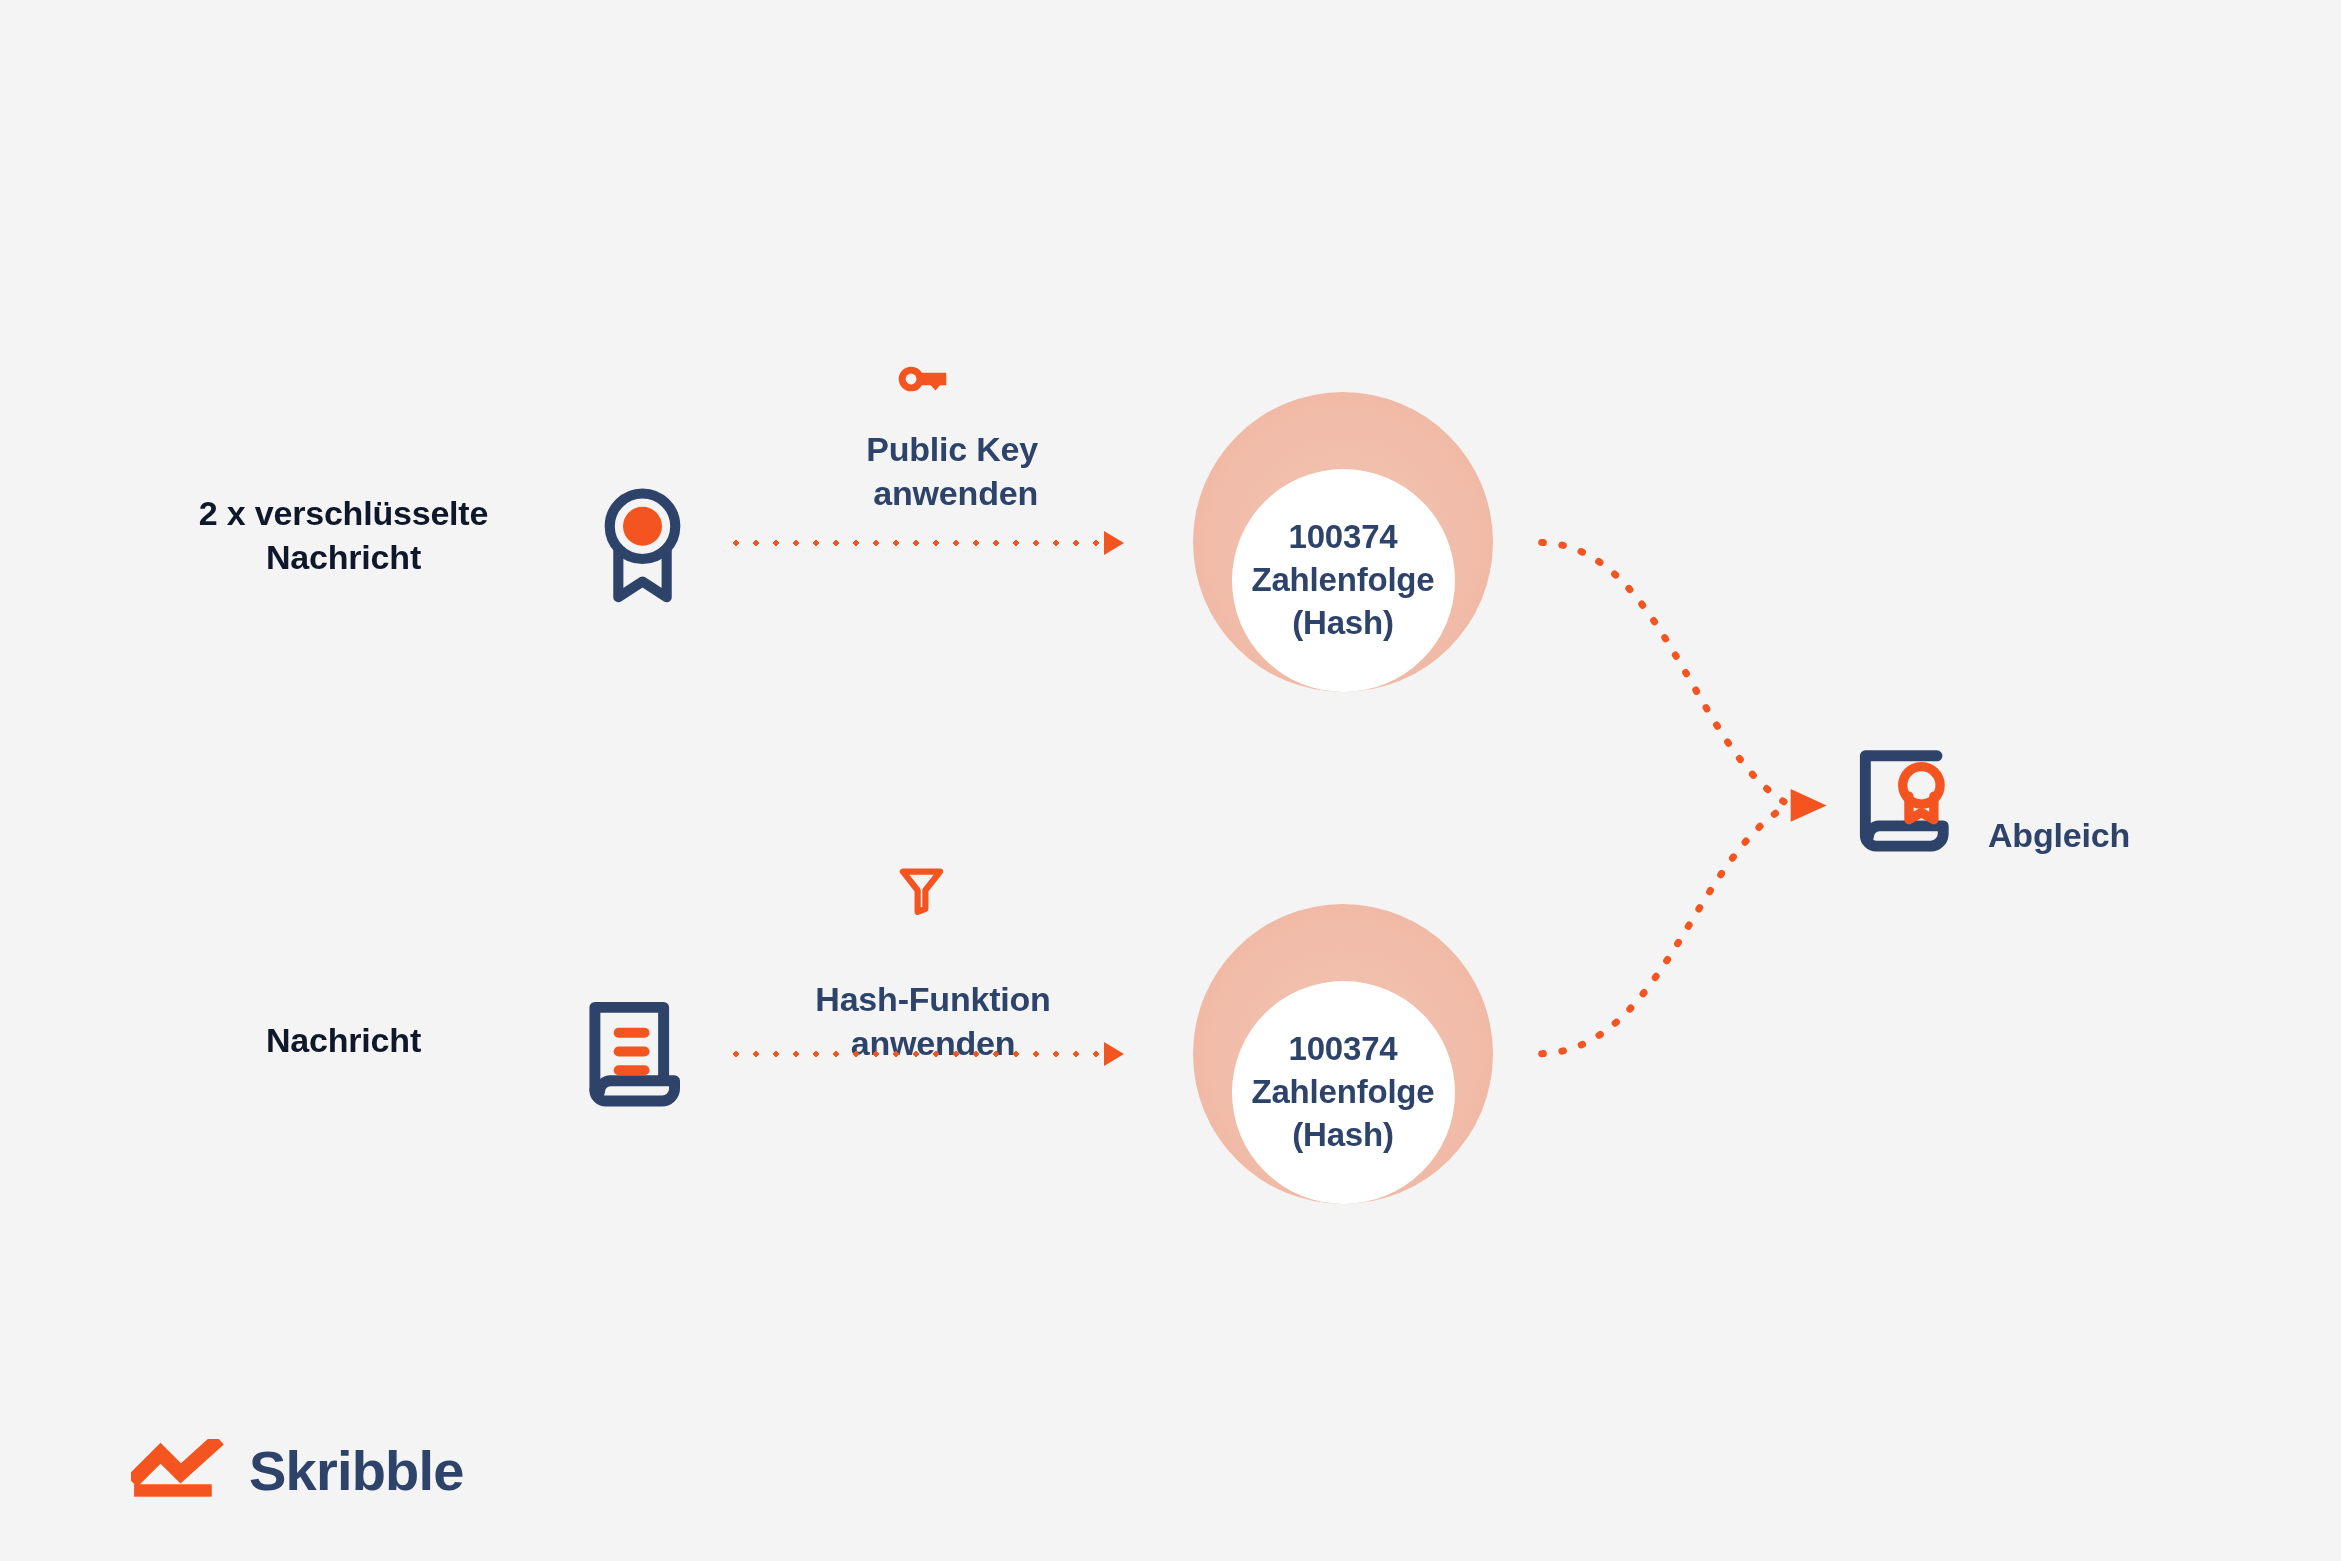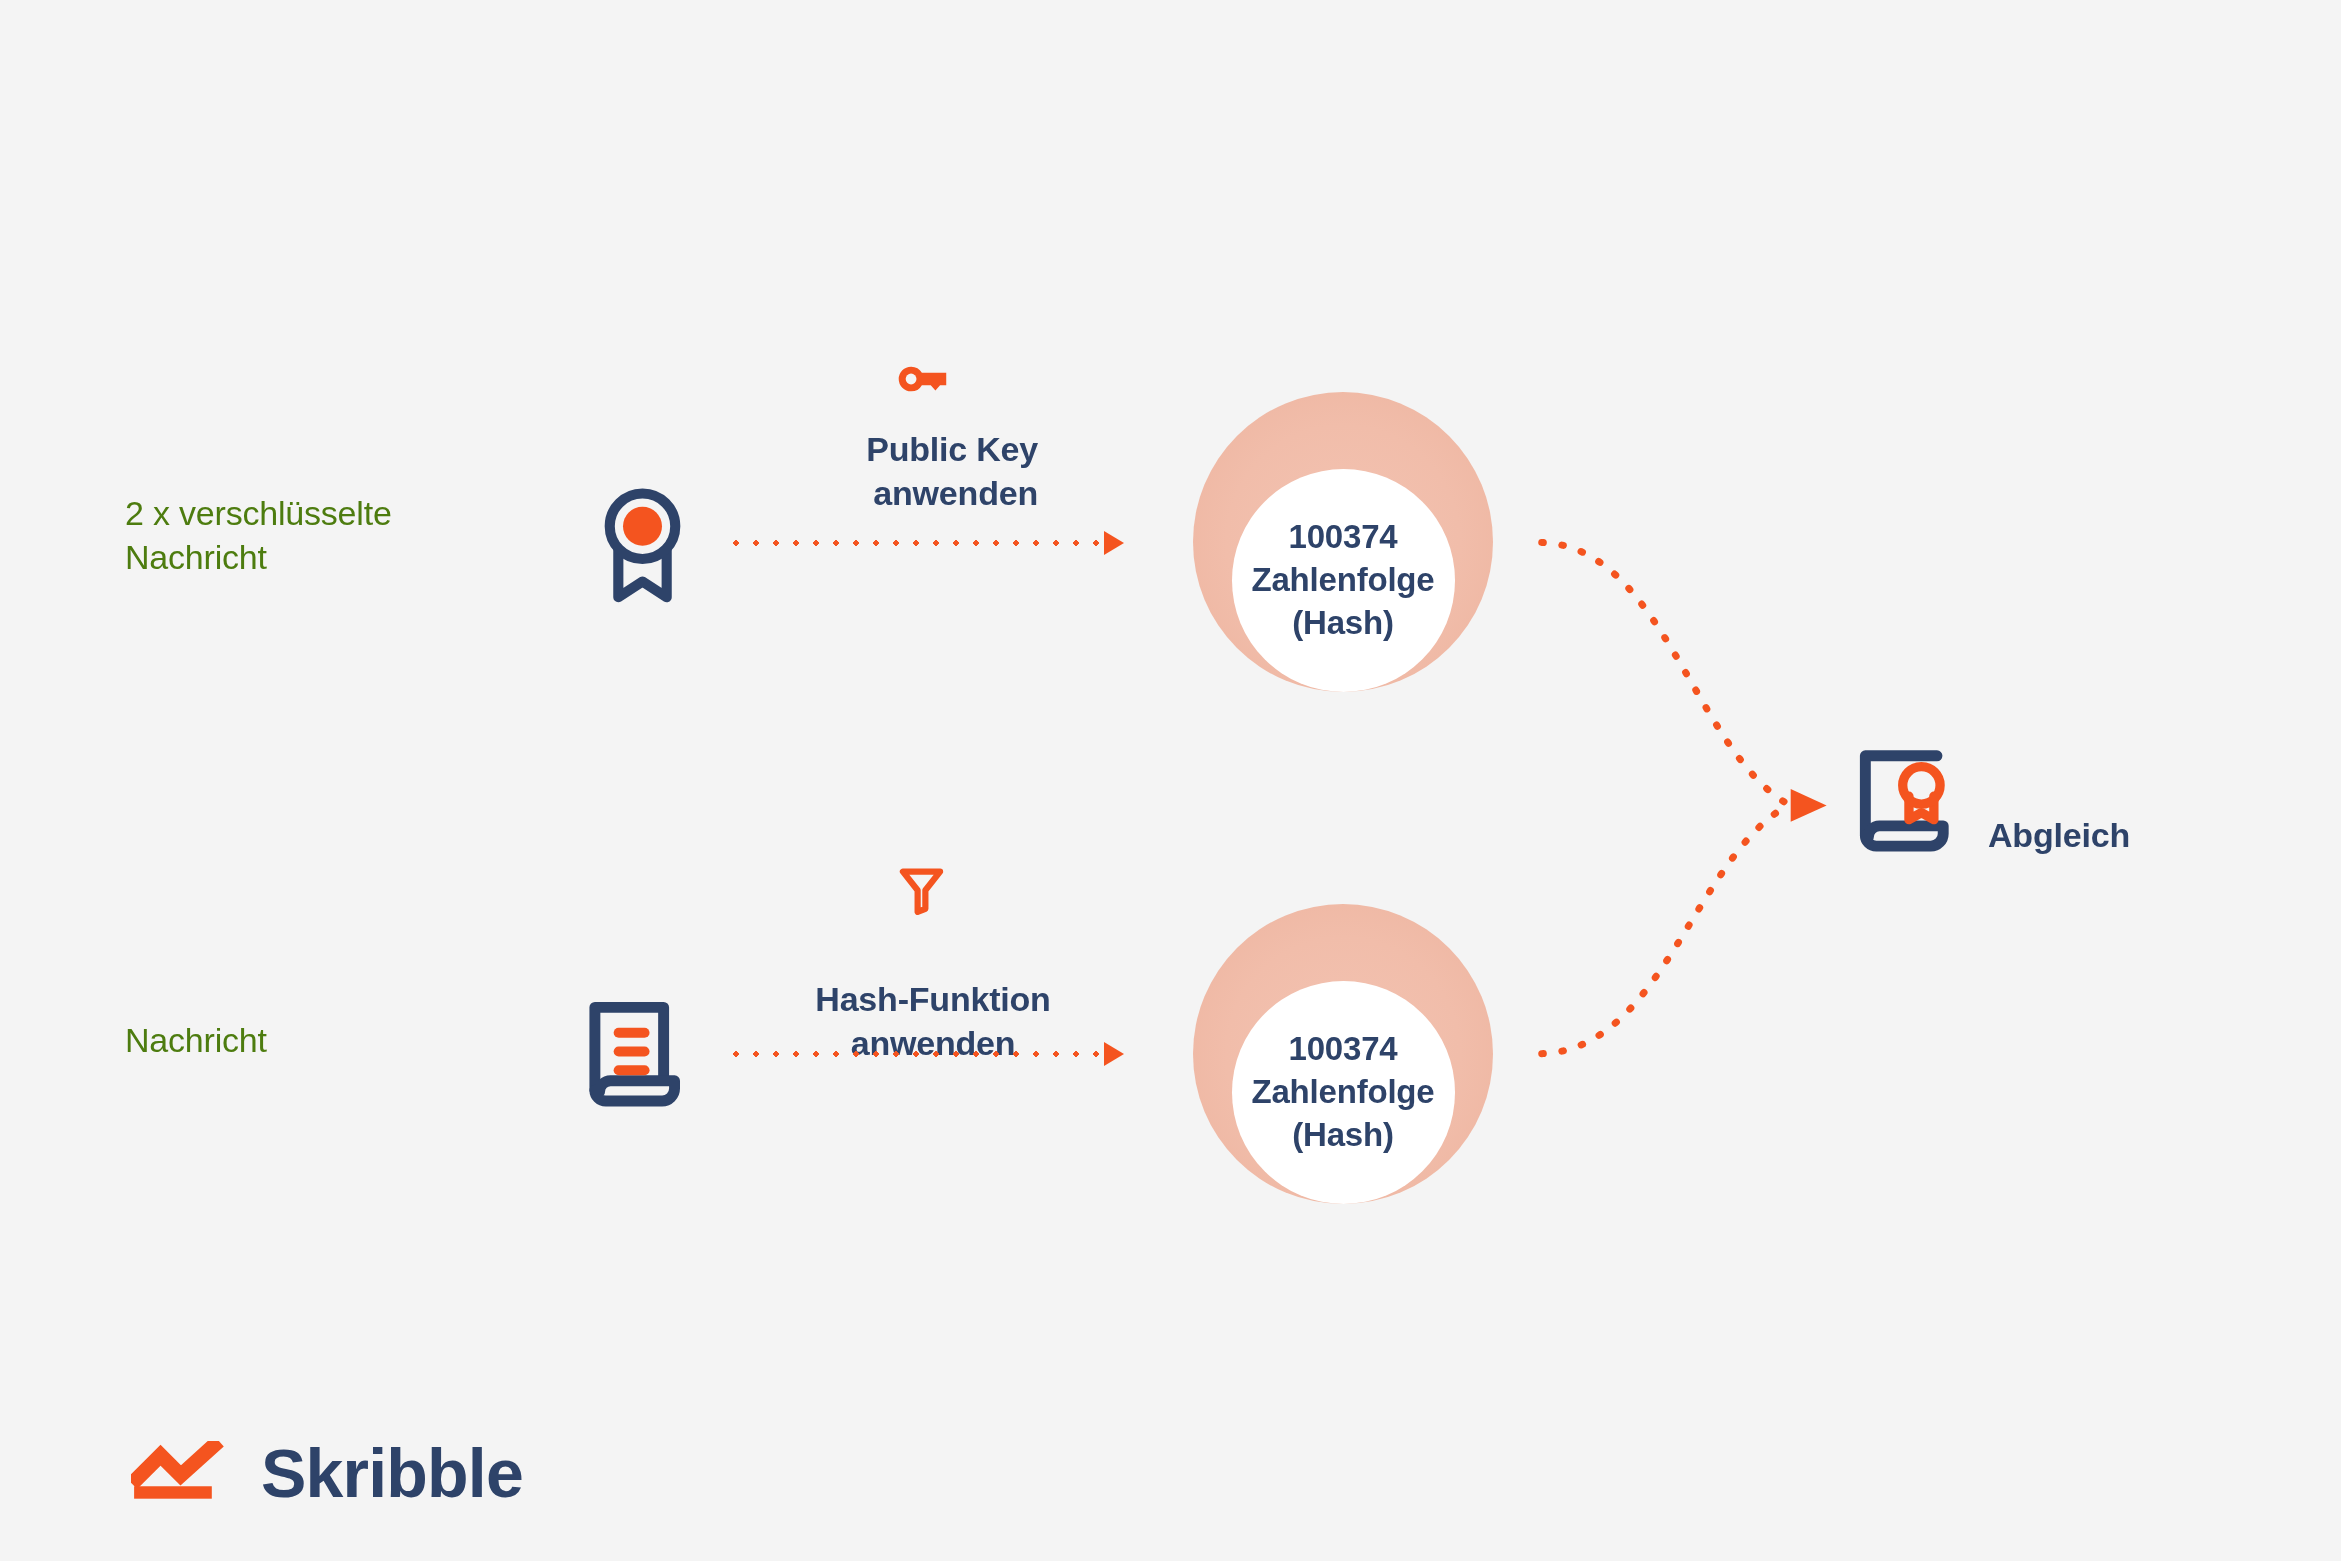--- a/index.html
+++ b/index.html
@@ -22,25 +22,25 @@
     width: 2342px;
     height: 1561px;
   }
 
   
   .node { position: absolute; }
 
   
   .side-label {
     position: absolute;
-    color: #4d7c0f;
-    font-weight: normal;
+    color: #0f172a;
+    font-weight: bold;
     font-size: 34px;
     line-height: 1.28;
-    text-align: left;
+    text-align: center;
     letter-spacing: -0.2px;
   }
 
   .step-label {
     position: absolute;
     color: #2e4369;
     font-weight: bold;
     font-size: 34px;
     line-height: 1.28;
     text-align: center;
@@ -130,24 +130,23 @@
   
   .logo {
     position: absolute;
     display: flex;
     align-items: center;
     gap: 17px;
   }
   .logo-text {
     color: #2e4369;
     font-weight: bold;
-    font-size: 68px;
+    font-size: 56px;
     letter-spacing: -0.8px;
     line-height: 1;
-    margin-left: 12px;
   }
 </style>
 </head>
 <body>
 
 <div id="diagram-root">
 
   <svg id="curves" viewBox="0 0 3000 2000" xmlns="http://www.w3.org/2000/svg">
 
     <path d="M 1975 695 C 2130 700 2170 960 2290 1030" fill="none" stroke="#f4541f" stroke-width="9" stroke-linecap="round" stroke-dasharray="2 24"></path>

